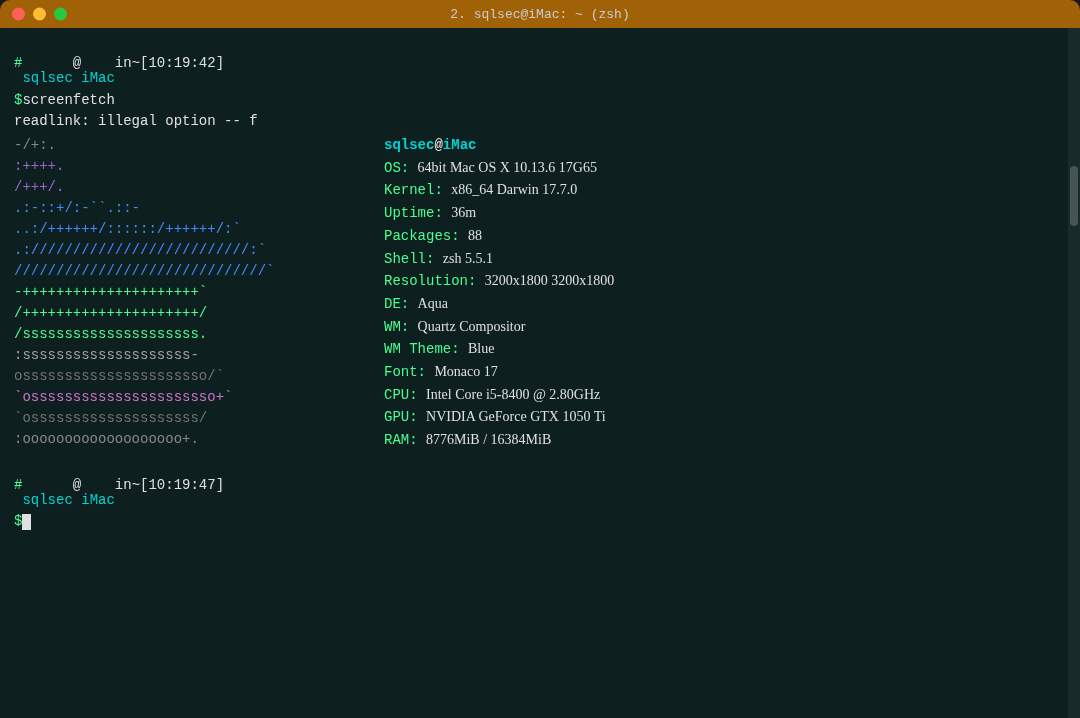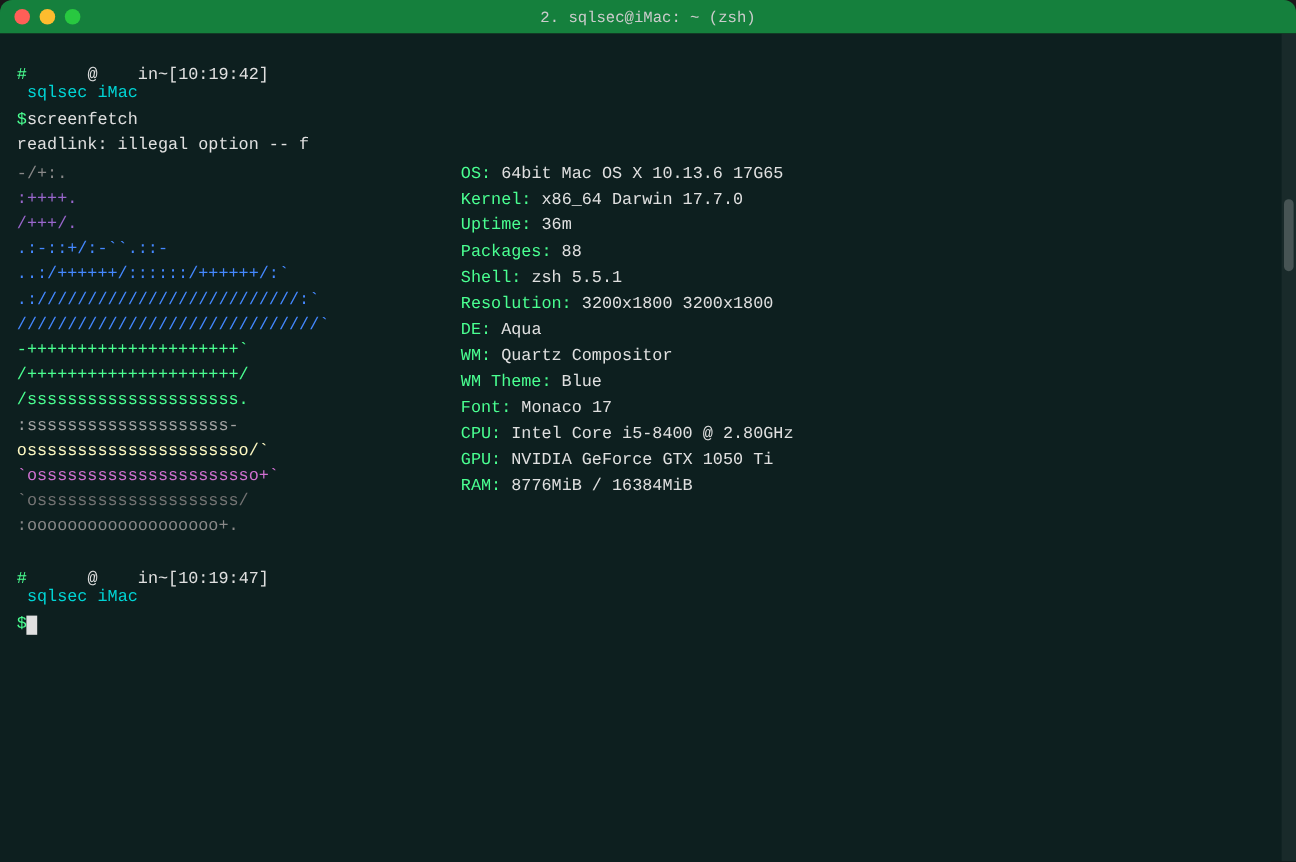--- a/index.html
+++ b/index.html
@@ -9,21 +9,21 @@
       height: 718px;
       background: #1a1a1a;
       font-family: 'Monaco', 'Menlo', 'Courier New', monospace;
       overflow: hidden;
     }
 
     
     .titlebar {
       width: 100%;
       height: 28px;
-      background: #15803d;
+      background: #a16207;
       display: flex;
       align-items: center;
       justify-content: center;
       position: relative;
       border-radius: 10px 10px 0 0;
     }
 
     .traffic-lights {
       position: absolute;
       left: 12px;
@@ -111,20 +111,21 @@
       line-height: 1.55;
     }
 
     .label {
       color: #4aff91;
       font-weight: normal;
     }
 
     .value {
       color: #e0e0e0;
+      font-family: Liberation Serif, serif;
     }
 
     .cursor {
       display: inline-block;
       width: 9px;
       height: 16px;
       background: #e0e0e0;
       vertical-align: text-bottom;
     }
   </style>
@@ -171,28 +172,31 @@
           <div style="color:#9966cc">         :++++.</div>
           <div style="color:#9966cc">        /+++/.</div>
           <div style="color:#4488ff">    .:-::+/:-``.::-</div>
           <div style="color:#4488ff">   ..:/++++++/::::::/++++++/:`</div>
           <div style="color:#4488ff">  .://////////////////////////:`</div>
           <div style="color:#4488ff"> //////////////////////////////`</div>
           <div style="color:#4aff91">-+++++++++++++++++++++`</div>
           <div style="color:#4aff91">/+++++++++++++++++++++/</div>
           <div style="color:#4aff91">/sssssssssssssssssssss.</div>
           <div style="color:#a3a3a3">:ssssssssssssssssssss-</div>
-          <div style="color:#fef9c3">ossssssssssssssssssssso/`</div>
+          <div style="color:#737373">ossssssssssssssssssssso/`</div>
           <div style="color:#d070d0">`ossssssssssssssssssssso+`</div>
           <div style="color:#737373"> `ossssssssssssssssssss/</div>
           <div style="color:#888888">   :ooooooooooooooooooo+.</div>
         </div>
 
         <div class="sysinfo">
 
+          <div>
+            <span class="cyan" style="font-weight:bold">sqlsec</span><span class="white" style="font-weight:bold">@</span><span class="cyan" style="font-weight:bold">iMac</span>
+          </div>
 
           <div>
             <span class="label">OS: </span><span class="value">64bit Mac OS X 10.13.6 17G65</span>
           </div>
 
           <div>
             <span class="label">Kernel: </span><span class="value">x86_64 Darwin 17.7.0</span>
           </div>
 
           <div>

